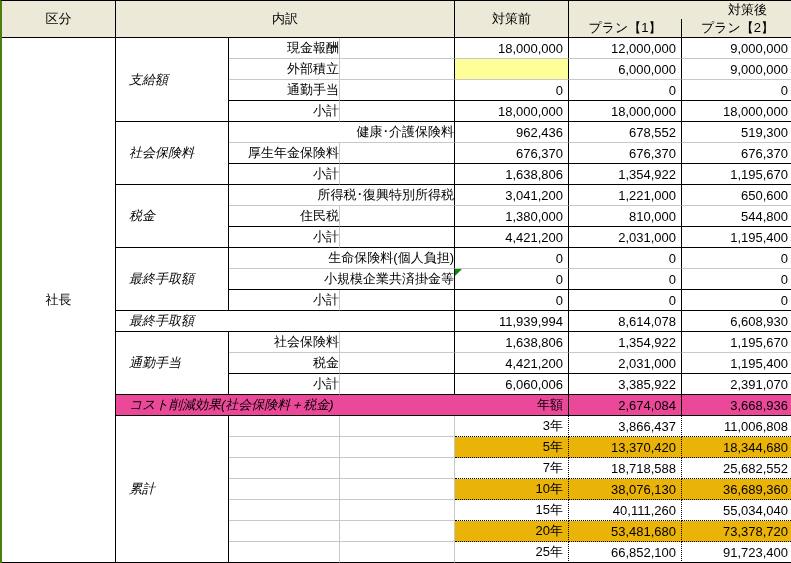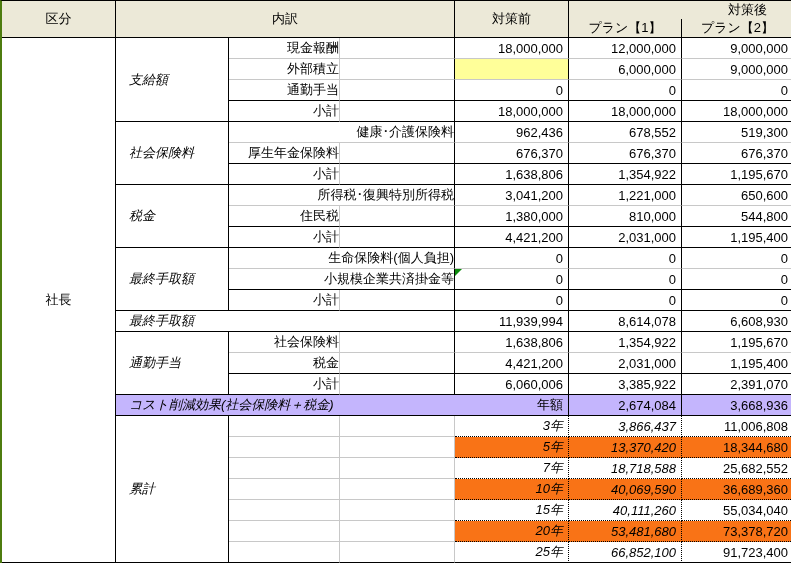--- a/index.html
+++ b/index.html
@@ -3,33 +3,33 @@
 <meta charset="utf-8">
 <style>
   html,body{margin:0;padding:0;background:#fff;}
   body{font-family:"Liberation Sans","DejaVu Sans",sans-serif;font-size:13px;color:#000;}
   table{border-collapse:separate;border-spacing:0;table-layout:fixed;width:791px;
         border-top:1px solid #000;border-left:2px solid #4d7c0f;}
   td{height:21px;padding:0;overflow:visible;white-space:nowrap;vertical-align:middle;box-sizing:border-box;}
   tr.h1 td{height:17px;} tr.h2 td{height:19px;text-align:center;}
   
   .brb{border-right:1px solid #000;} .brg{border-right:1px solid #c8c8c8;}
-  .brd{border-right:1px dotted #000;font-style:italic;} .brn{border-right:none;}
+  .brd{border-right:1px dotted #000;} .brn{border-right:none;}
   .bbb{border-bottom:1px solid #000;} .bbg{border-bottom:1px solid #c8c8c8;}
   .bbd{border-bottom:1px dotted #000;} .bbn{border-bottom:none;margin-top:33px;}
   
   .ctr{text-align:center;}
   .num{text-align:right;padding-right:5px;}
   .lbl{text-align:right;padding-left:6px;}
   .grp{text-align:left;padding-left:13px;font-style:italic;}
   
   .bg-hdr{background:#ece9d8;}
   .bg-yel{background:#ffff99;}
-  .bg-pch{background:#c4b5fd;}
-  .bg-blu{background:#f97316;}
+  .bg-pch{background:#ec4899;}
+  .bg-blu{background:#eab308;}
   
   .after-cell{text-align:right;padding-right:26px;}
   
   .rel{position:relative;}
   .tri{position:absolute;top:0;left:0;width:0;height:0;
        border-top:7px solid #0c8a0c;border-right:7px solid transparent;}
 </style>
 </head>
 <body>
 
@@ -224,21 +224,21 @@
     <td class="brg bbg"></td>
     <td class="num brd bbd">7年</td>
     <td class="num brd bbd">18,718,588</td>
     <td class="num brn bbd">25,682,552</td>
   </tr>
 
   <tr>
     <td class="brg bbg"></td>
     <td class="brg bbg"></td>
     <td class="num brd bbd bg-blu">10年</td>
-    <td class="num brd bbd bg-blu">40,069,590</td>
+    <td class="num brd bbd bg-blu">38,076,130</td>
     <td class="num brn bbd bg-blu">36,689,360</td>
   </tr>
 
   <tr>
     <td class="brg bbg"></td>
     <td class="brg bbg"></td>
     <td class="num brd bbd">15年</td>
     <td class="num brd bbd">40,111,260</td>
     <td class="num brn bbd">55,034,040</td>
   </tr>

